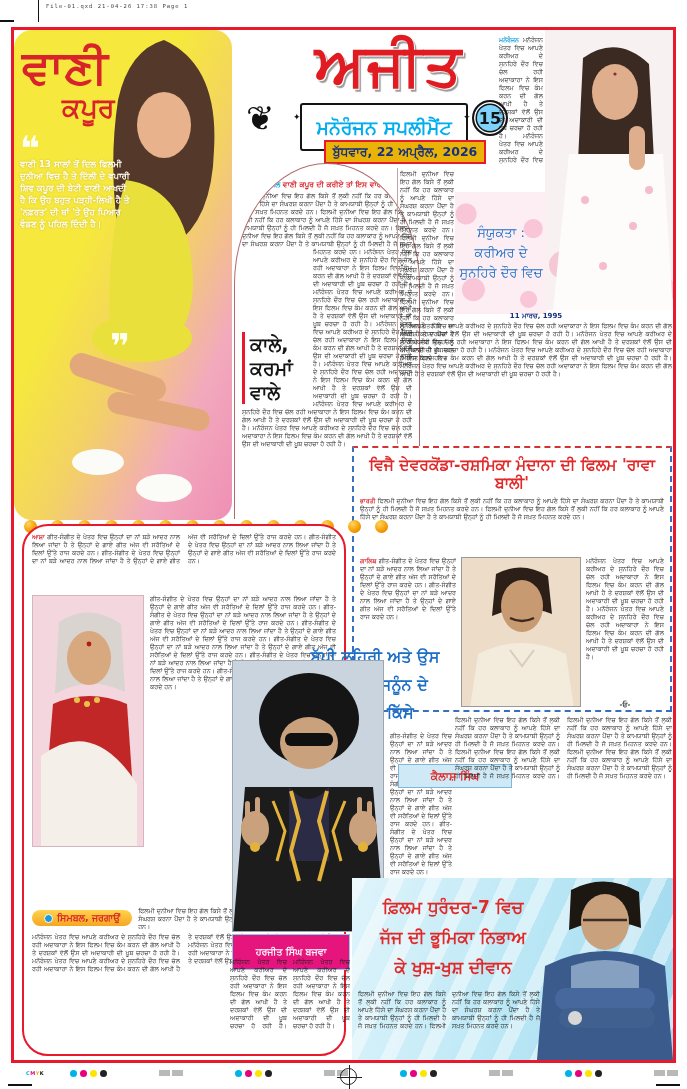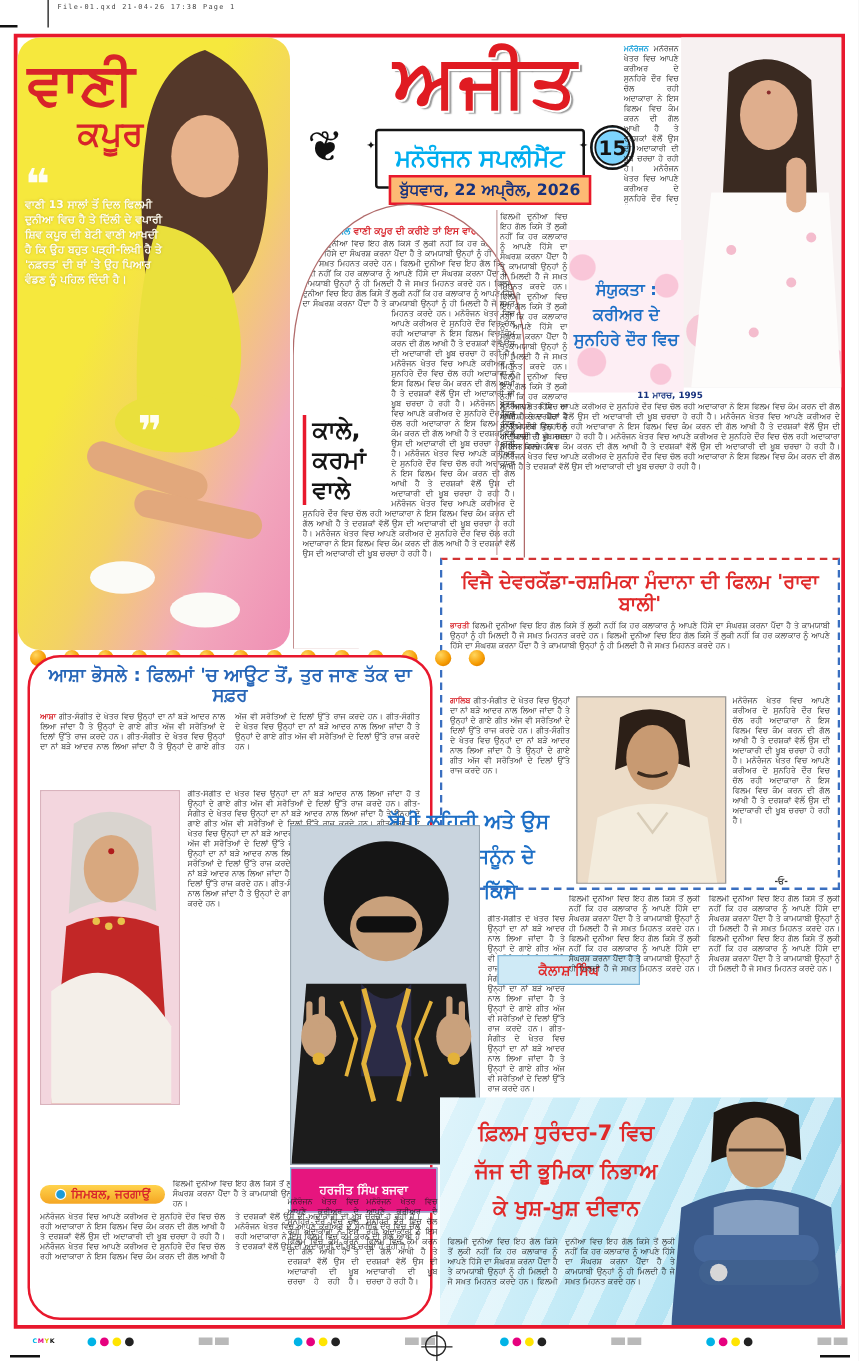--- a/index.html
+++ b/index.html
@@ -19,32 +19,32 @@
   #vaani-name2{left:48px;top:62px;font-size:27px;font-weight:bold;color:#d8232a;}
   #vaani-open-quote{left:6px;top:98px;font-size:34px;color:#fffef2;font-weight:bold;}
   #vaani-quote{left:6px;top:128px;width:112px;font-size:8.6px;line-height:12px;color:#fffef6;font-weight:bold;text-shadow:0 0 2px rgba(120,90,0,.35);}
   #vaani-close-quote{left:96px;top:296px;font-size:34px;color:#fffef2;font-weight:bold;}
   
   #masthead-title{left:243px;top:30px;width:292px;height:72px;text-align:center;font-size:58px;font-weight:bold;color:#e01b22;line-height:70px;letter-spacing:2px;text-shadow:1px 1px 0 #fff,2.5px 2.5px 1px #9a9a9a;}
   #ornament-left{left:246px;top:98px;font-size:34px;color:#111;}
   #supplement-box{left:300px;top:103px;width:168px;height:48px;border:2.5px solid #141414;border-radius:3px;background:#fff;box-shadow:inset 0 0 0 2px #fff;display:flex;align-items:center;justify-content:center;font-size:19px;font-weight:bold;color:#00aeef;}
   #page-circle{left:472px;top:100px;width:36px;height:36px;border:2.5px solid #141414;border-radius:50%;background:#7dd3fc;box-shadow:inset 0 0 0 1.5px #fff,inset 0 0 0 3px #141414;display:flex;align-items:center;justify-content:center;font-size:16px;font-weight:bold;color:#141414;}
   .mini-diamond{font-size:9px;color:#111;}
-  #date-box{left:311px;top:140px;width:162px;height:24px;border:2px solid #e8182d;background:#fdba74;display:flex;align-items:center;justify-content:center;font-size:12.5px;font-weight:bold;color:#16317d;}
+  #date-box{left:324px;top:140px;width:162px;height:24px;border:2px solid #e8182d;background:#eab308;display:flex;align-items:center;justify-content:center;font-size:12.5px;font-weight:bold;color:#16317d;}
   
   #dome-article{left:234px;top:163px;width:186px;height:356px;border:1px solid #b06a6a;border-bottom:none;border-radius:100px 100px 0 0/130px 130px 0 0;padding:16px 7px 4px 7px;overflow:hidden;}
   #dome-lead{text-align:center;font-size:7.5px;margin-bottom:2px;}
   #kale-headline{float:left;width:66px;margin:84px 5px 2px 0;padding-left:5px;border-left:3px solid #e8182d;font-size:19px;line-height:24px;font-weight:bold;color:#141414;white-space:pre-line;}
   #dome-byline{text-align:right;color:#d8232a;font-weight:bold;font-size:8px;padding-right:6px;}
   
   #rule-v1{left:397px;top:168px;width:1px;height:276px;background:#c9a3a3;}
   #samyuktha-colA{left:499px;top:36px;width:44px;height:128px;}
   #samyuktha-colB{left:400px;top:170px;width:54px;height:274px;}
   #samyuktha-photo{left:545px;top:30px;width:128px;height:280px;overflow:hidden;background:#f6eff0;}
-  #sanyukta-headline{left:455px;top:192px;width:92px;height:122px;display:flex;align-items:center;justify-content:center;text-align:center;font-size:13px;line-height:20px;font-weight:bold;color:#1d6fc6;white-space:pre-line;background:
+  #sanyukta-headline{left:455px;top:192px;width:92px;height:122px;display:flex;align-items:center;justify-content:center;text-align:center;font-size:13px;line-height:20px;font-weight:normal;color:#1d6fc6;white-space:pre-line;background:
     radial-gradient(circle at 12% 18%,#f9c6d8 0 10px,transparent 11px),
     radial-gradient(circle at 85% 30%,#f9c6d8 0 9px,transparent 10px),
     radial-gradient(circle at 20% 80%,#f9c6d8 0 11px,transparent 12px),
     radial-gradient(circle at 80% 88%,#f9c6d8 0 8px,transparent 9px),#fdeef4;}
   #sanyukta-dateline{left:400px;top:312px;width:272px;text-align:center;font-size:7px;font-weight:bold;color:#16317d;}
   #sanyukta-body{left:400px;top:322px;width:272px;height:120px;column-count:1;}
   
   #vijay-box{left:352px;top:446px;width:320px;height:266px;border:2px dashed #3a6fc0;border-top:2px dashed #d23434;background:#fff;padding:6px 6px 4px 6px;overflow:hidden;}
   #vijay-headline{text-align:center;font-size:15.5px;font-weight:bold;color:#e02a2a;margin:2px 0 5px 0;}
   #vijay-para{height:56px;margin-bottom:4px;}
@@ -201,21 +201,20 @@
       <span class="dot"></span>
       <span class="dot"></span>
       <span class="dot"></span>
       <span class="dot"></span>
       <span class="dot"></span>
       <span class="dot"></span>
       <span class="dot"></span>
   </div>
 
   <div class="abs" id="asha-box">
-    <div id="asha-headline">ਆਸ਼ਾ ਭੋਸਲੇ : ਫਿਲਮਾਂ 'ਚ ਆਊਟ ਤੋਂ, ਤੁਰ ਜਾਣ ਤੱਕ ਦਾ ਸਫ਼ਰ</div>
     <div class="txt" id="asha-top"><span class="lead-red">ਆਸ਼ਾ</span> <span>ਗੀਤ-ਸੰਗੀਤ ਦੇ ਖੇਤਰ ਵਿਚ ਉਨ੍ਹਾਂ ਦਾ ਨਾਂ ਬੜੇ ਆਦਰ ਨਾਲ ਲਿਆ ਜਾਂਦਾ ਹੈ ਤੇ ਉਨ੍ਹਾਂ ਦੇ ਗਾਏ ਗੀਤ ਅੱਜ ਵੀ ਸਰੋਤਿਆਂ ਦੇ ਦਿਲਾਂ ਉੱਤੇ ਰਾਜ ਕਰਦੇ ਹਨ। ਗੀਤ-ਸੰਗੀਤ ਦੇ ਖੇਤਰ ਵਿਚ ਉਨ੍ਹਾਂ ਦਾ ਨਾਂ ਬੜੇ ਆਦਰ ਨਾਲ ਲਿਆ ਜਾਂਦਾ ਹੈ ਤੇ ਉਨ੍ਹਾਂ ਦੇ ਗਾਏ ਗੀਤ ਅੱਜ ਵੀ ਸਰੋਤਿਆਂ ਦੇ ਦਿਲਾਂ ਉੱਤੇ ਰਾਜ ਕਰਦੇ ਹਨ। ਗੀਤ-ਸੰਗੀਤ ਦੇ ਖੇਤਰ ਵਿਚ ਉਨ੍ਹਾਂ ਦਾ ਨਾਂ ਬੜੇ ਆਦਰ ਨਾਲ ਲਿਆ ਜਾਂਦਾ ਹੈ ਤੇ ਉਨ੍ਹਾਂ ਦੇ ਗਾਏ ਗੀਤ ਅੱਜ ਵੀ ਸਰੋਤਿਆਂ ਦੇ ਦਿਲਾਂ ਉੱਤੇ ਰਾਜ ਕਰਦੇ ਹਨ। </span></div>
     <div id="asha-mid">
       <div id="asha-photo">
         <svg width="112" height="252">
           <rect width="112" height="252" fill="#f3d6de"></rect>
           <path d="M26 26 Q56 6 88 28 L92 96 Q56 78 22 98 Z" fill="#d9d4cf"></path>
           <ellipse cx="56" cy="62" rx="22" ry="27" fill="#d8a87f"></ellipse>
           <circle cx="56" cy="48" r="2.4" fill="#b01c1c"></circle>
           <path d="M20 108 Q56 92 94 108 L104 252 L8 252 Z" fill="#c22727"></path>
           <path d="M8 160 Q60 120 104 188 L104 252 L8 252 Z" fill="#f4efe9"></path>

